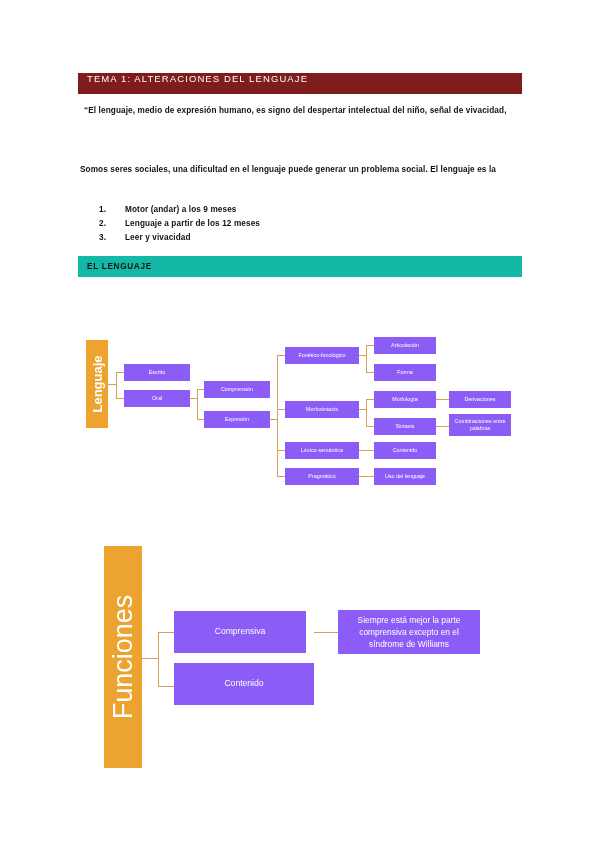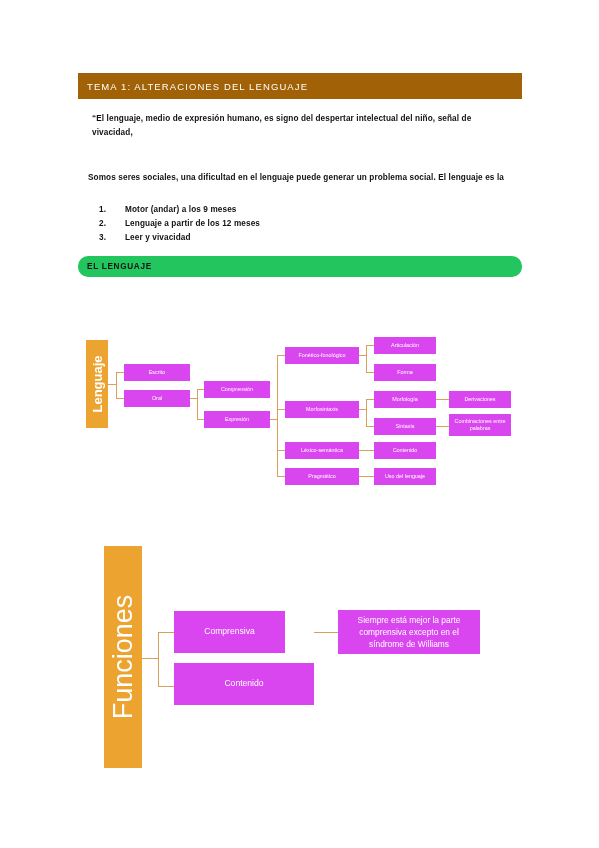--- a/index.html
+++ b/index.html
@@ -21,25 +21,25 @@
     inset: 0;
     background: #ffffff;
   }
 
   
   .doc-header-bar {
     position: absolute;
     left: 78px;
     top: 73px;
     width: 444px;
-    height: 26px;
-    background: #a16207;
+    height: 21px;
+    background: #7f1d1d;
     box-sizing: border-box;
     display: flex;
-    align-items: center;
+    align-items: flex-start;
     padding-left: 9px;
   }
   .doc-header-bar .title {
     color: #ffffff;
     font-size: 9.5px;
     letter-spacing: 1.1px;
     font-weight: 400;
     white-space: nowrap;
   }
 
@@ -47,35 +47,35 @@
     position: absolute;
     left: 80px;
     top: 100px;
     width: 442px;
     font-size: 8.2px;
     line-height: 14.2px;
     font-weight: bold;
     color: #111111;
     letter-spacing: 0.12px;
   }
-  .quote-block p { margin: 12px; }
+  .quote-block p { margin: 4px; }
   .quote-block .cite { margin-top: 1px; }
 
   .para-block {
     position: absolute;
     left: 80px;
     top: 163px;
     width: 442px;
     font-size: 8.2px;
     line-height: 14.2px;
     font-weight: bold;
     color: #111111;
     letter-spacing: 0.12px;
   }
-  .para-block p { margin: 8px; }
+  .para-block p { margin: 0; }
 
   .num-list {
     position: absolute;
     left: 99px;
     top: 203px;
     width: 420px;
     font-size: 8.2px;
     line-height: 14.2px;
     font-weight: bold;
     color: #111111;
@@ -88,38 +88,37 @@
     width: 26px;
     flex: 0 0 26px;
   }
 
   .section-bar {
     position: absolute;
     left: 78px;
     top: 256px;
     width: 444px;
     height: 21px;
-    background: #22c55e;
+    background: #14b8a6;
     display: flex;
     align-items: center;
     padding-left: 9px;
     box-sizing: border-box;
-    border-radius: 10px;
   }
   .section-bar .label {
     font-size: 8.2px;
     font-weight: bold;
     letter-spacing: 0.7px;
     color: #141414;
   }
 
   
   .box {
     position: absolute;
-    background: #d946ef;
+    background: #8b5cf6;
     color: #ffffff;
     display: flex;
     align-items: center;
     justify-content: center;
     text-align: center;
     box-sizing: border-box;
     line-height: 1.15;
   }
   .conn {
     position: absolute;
@@ -257,20 +256,20 @@
 
     <div class="vbar" style="left:104px; top:546px; width:38px; height:222px;">
       <span class="vtext" style="font-size:27px; font-weight:400;">Funciones</span>
     </div>
 
     <div class="conn h" style="left:142px; top:658px; width:16px;"></div>
     <div class="conn v" style="left:158px; top:632px; height:54px;"></div>
     <div class="conn h" style="left:158px; top:632px; width:16px;"></div>
     <div class="conn h" style="left:158px; top:686px; width:16px;"></div>
 
-    <div class="box" style="left:174px; top:611px; width:111px; height:42px;">Comprensiva</div>
+    <div class="box" style="left:174px; top:611px; width:132px; height:42px;">Comprensiva</div>
     <div class="box" style="left:174px; top:663px; width:140px; height:42px;">Contenido</div>
 
     <div class="conn h" style="left:314px; top:632px; width:24px;"></div>
     <div class="box note" style="left:338px; top:610px; width:142px; height:44px;">Siempre está mejor la parte comprensiva excepto en el síndrome de Williams</div>
   </div>
 
 </div>
 
 </body></html>

